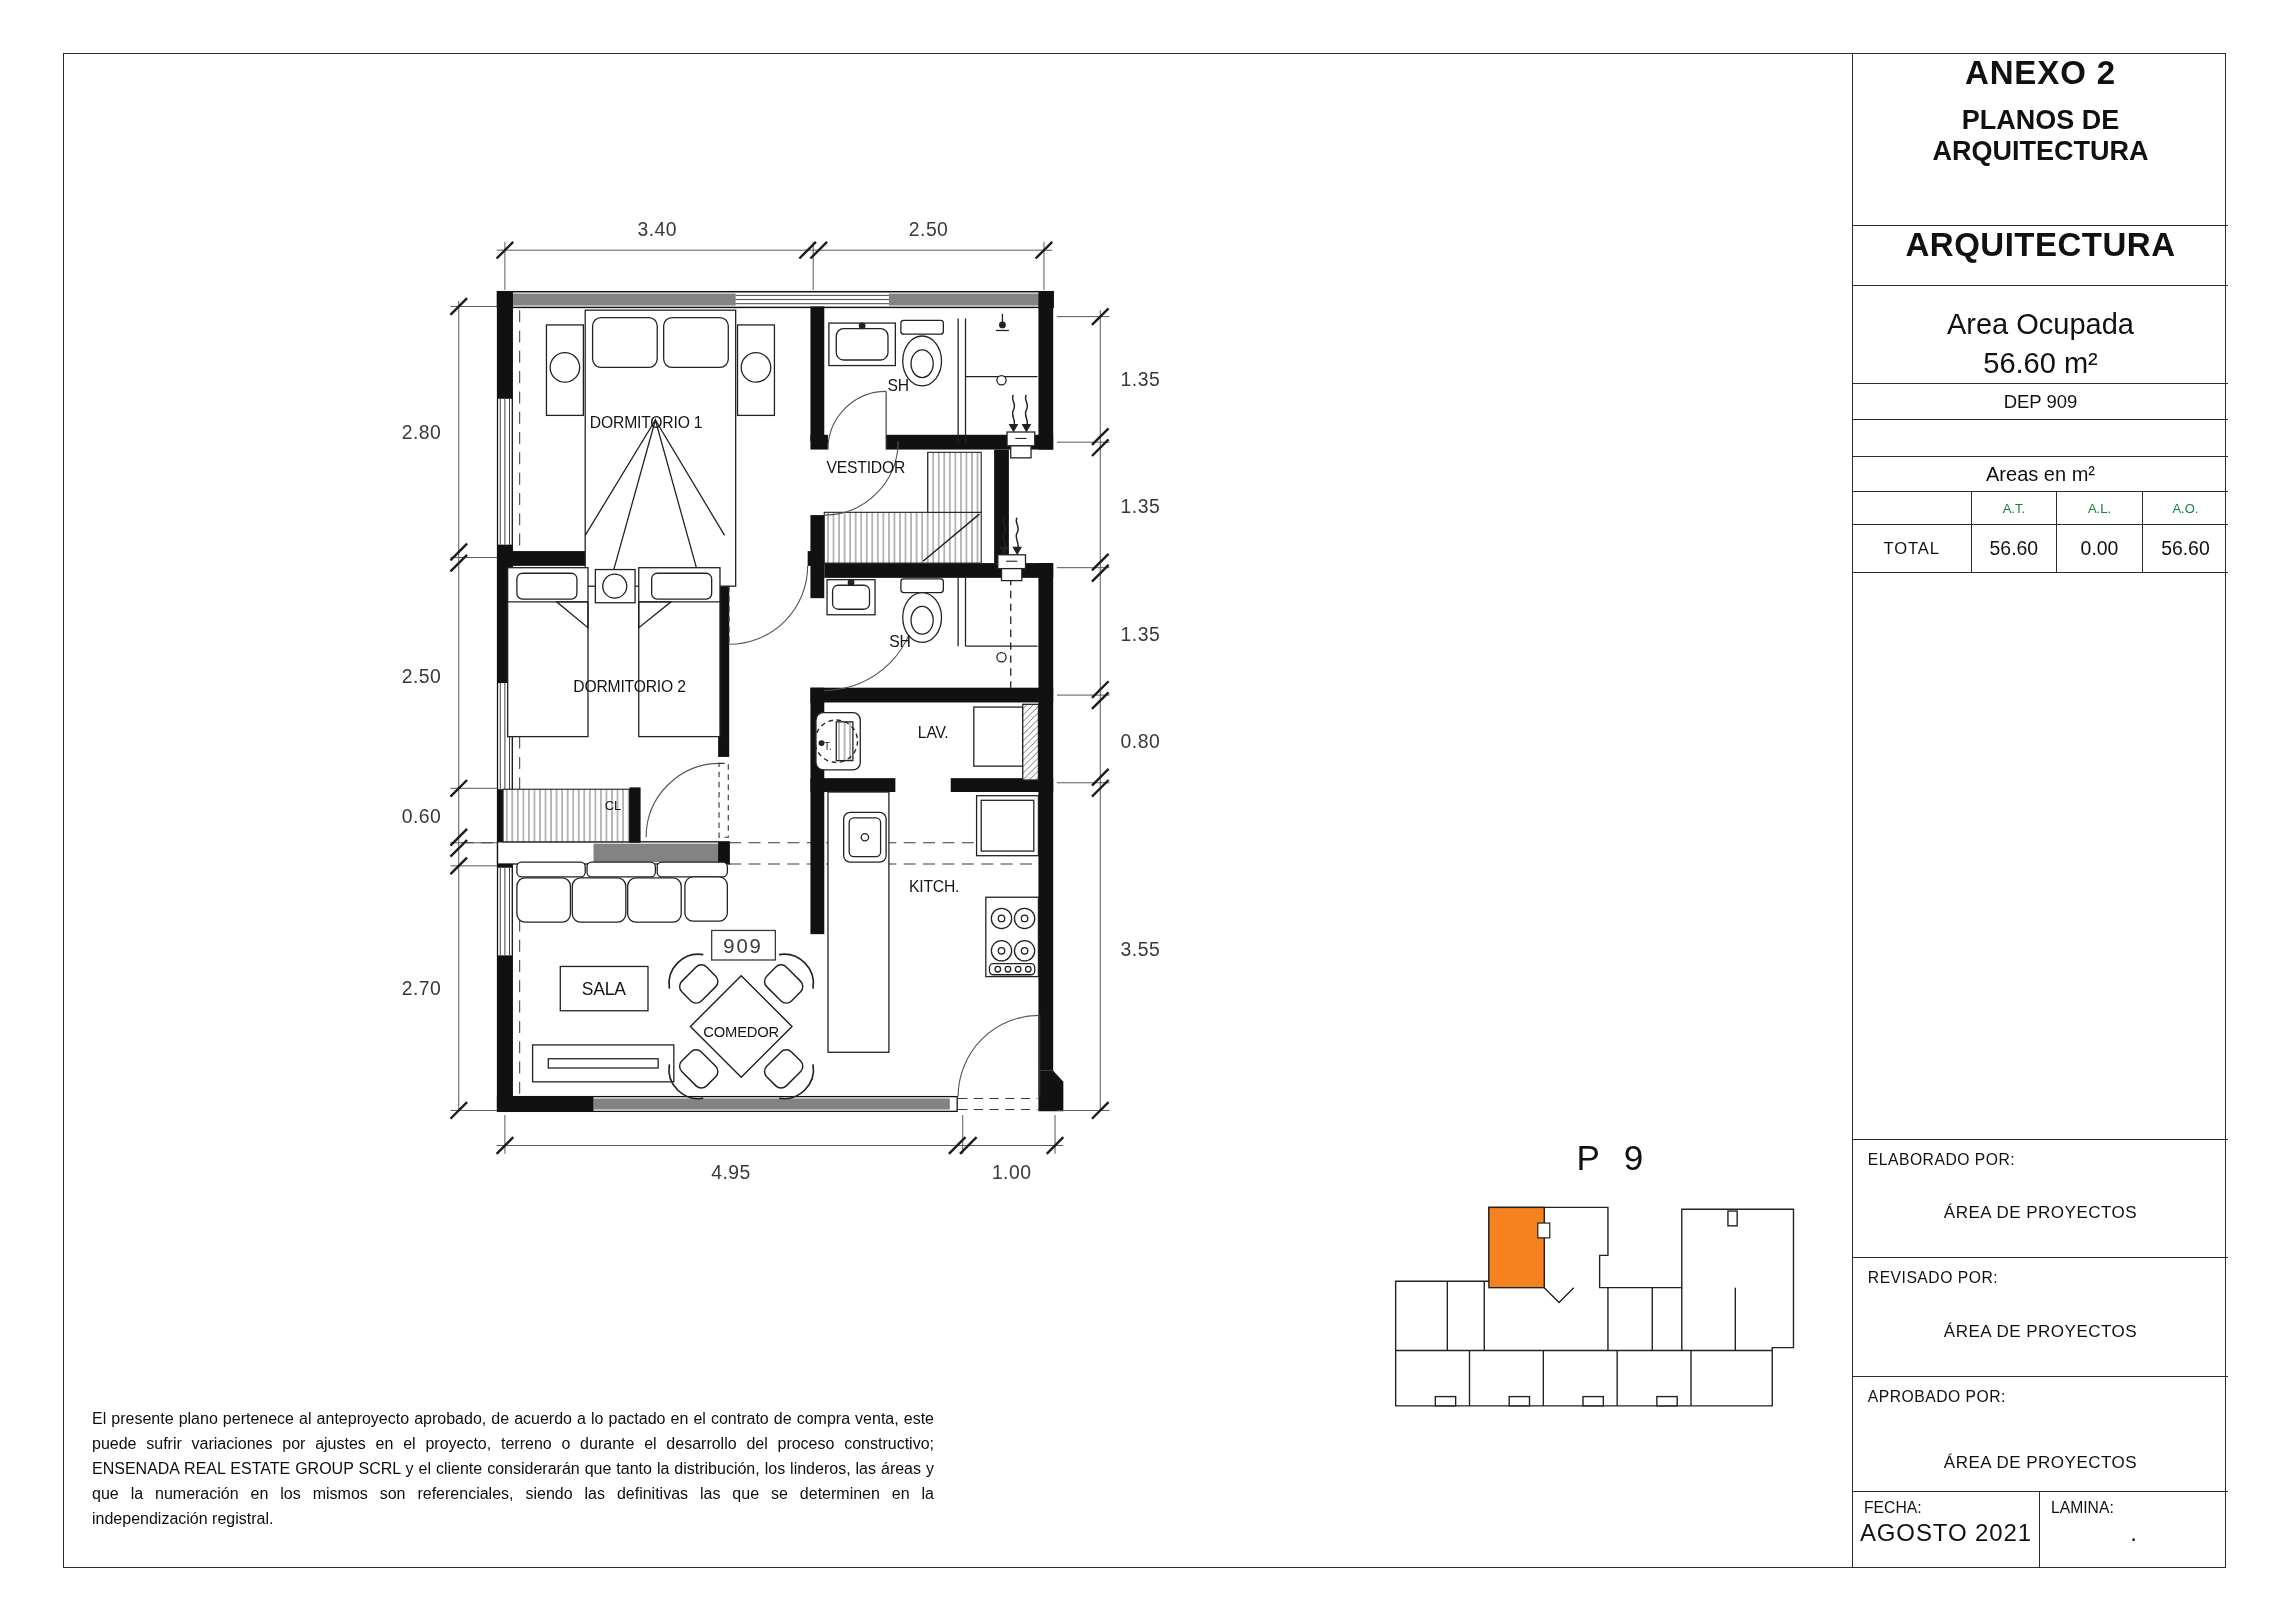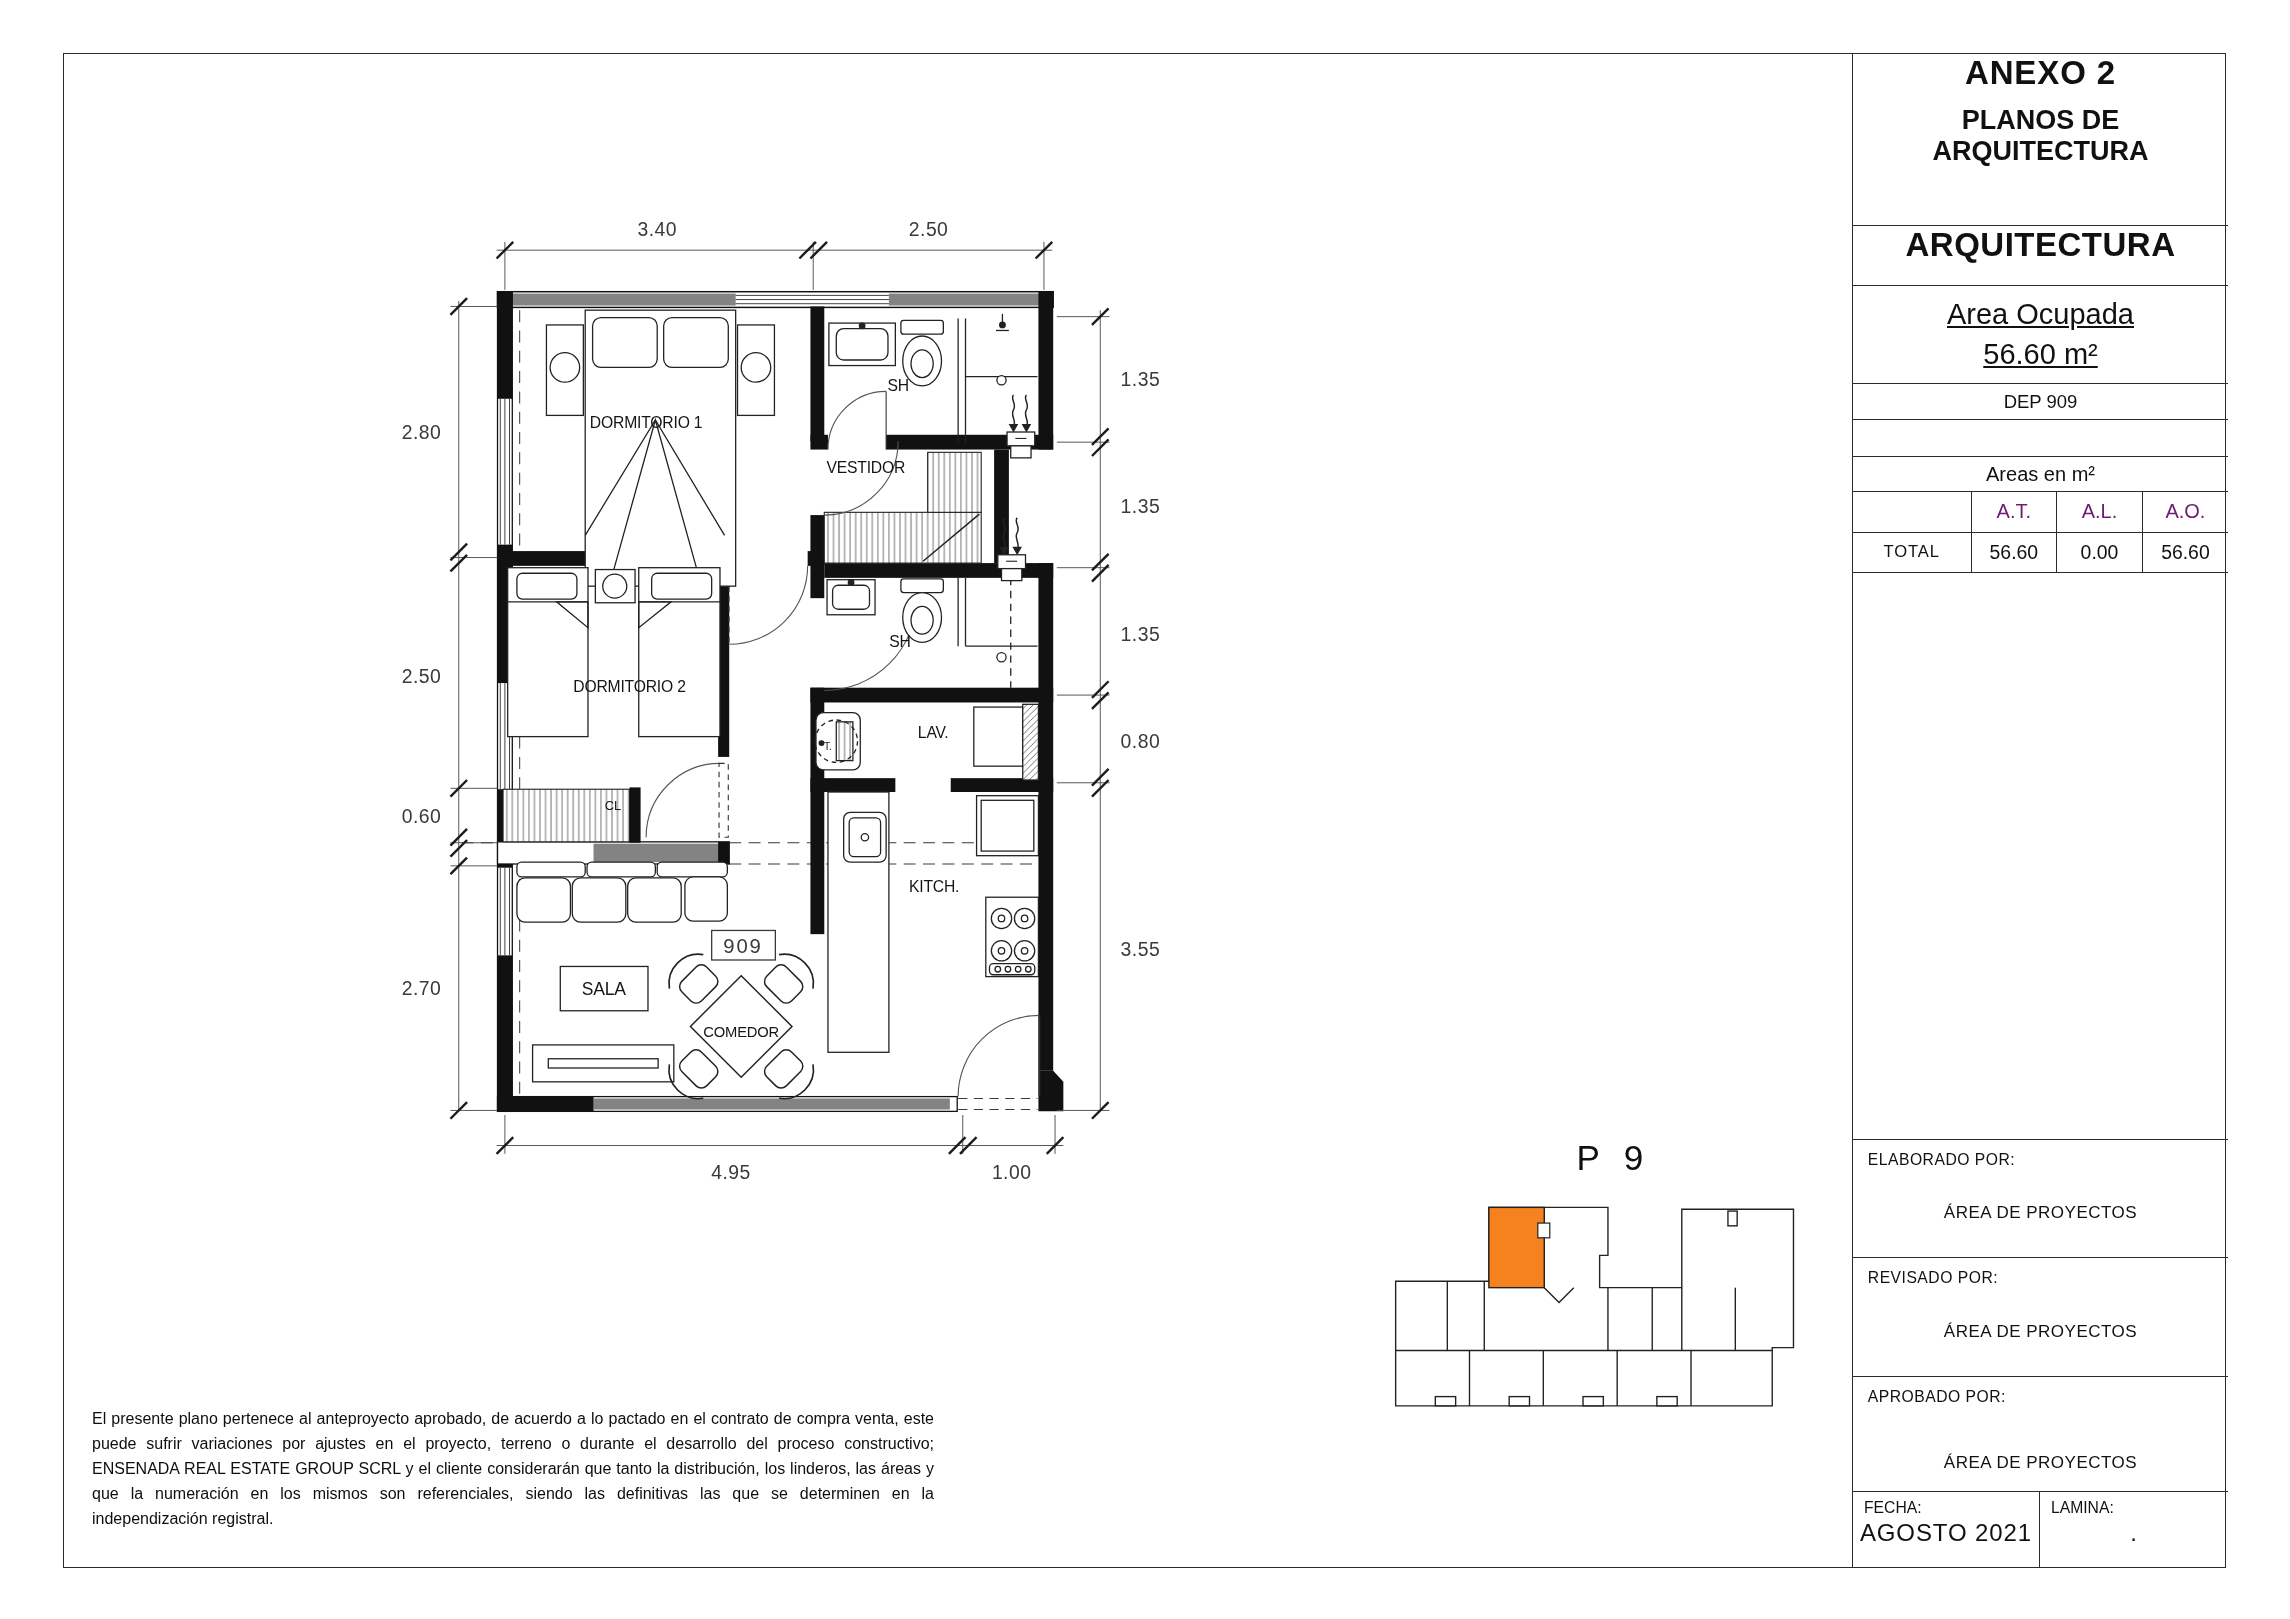--- a/index.html
+++ b/index.html
@@ -23,33 +23,33 @@
        display:flex;flex-direction:column;align-items:center;text-align:center;}
   .sec:last-child{border-bottom:none;}
   .s1{height:172px;justify-content:flex-start;gap:13px;}
   .h-annex{font-size:33px;font-weight:bold;letter-spacing:0.9px;}
   .h-annex-sub{font-size:27px;font-weight:bold;line-height:1.15;}
   .s2{height:239px;}
   .h-project{font-size:44px;font-weight:bold;letter-spacing:0.9px;margin-top:29.5px;}
   .h-unit{font-size:29px;font-weight:bold;line-height:1.2;margin-top:48px;}
   .s3{height:60px;justify-content:flex-start;}
   .h-disc{font-size:33px;font-weight:bold;letter-spacing:0.5px;}
-  .s4{height:98px;justify-content:center;text-decoration:underline;}
+  .s4{height:98px;justify-content:flex-end;}
   .h-area{font-size:29px;line-height:1.35;}
   .s5{height:36px;justify-content:center;font-size:18.5px;}
   .s6{height:37px;}
   .s7{height:35px;justify-content:center;font-size:20px;}
   .s8{height:81px;display:block;padding:0;}
   .atable{width:100%;height:100%;border-collapse:collapse;table-layout:fixed;}
   .atable td{border:1.8px solid #2b2b2b;text-align:center;vertical-align:middle;box-sizing:border-box;}
   .atable tr:first-child td{border-top:none;}
   .atable tr:last-child td{border-bottom:none;}
   .atable td:first-child{border-left:none;width:118px;}
   .atable td:last-child{border-right:none;}
-  .atable .hd{font-size:20px;color:#701a75;}
+  .atable .hd{font-size:13px;color:#15803d;}
   .atable .vv{font-size:19.4px;}
   .atable .rl{font-size:16.6px;letter-spacing:0.9px;}
   .s9{flex:1;}
   .sig{height:118px;align-items:stretch;text-align:left;}
   .sig .lbl{padding:11px 14.8px 0;font-size:15.7px;letter-spacing:0.5px;}
   .sig .val{margin:auto;font-size:17px;letter-spacing:0.5px;}
   .s11{height:119px;}
   .s12{height:115px;gap:28px;}
   .s13{height:75px;flex-direction:row;padding:0;align-items:stretch;}
   .cell{flex:1;display:flex;flex-direction:column;text-align:left;box-sizing:border-box;}

